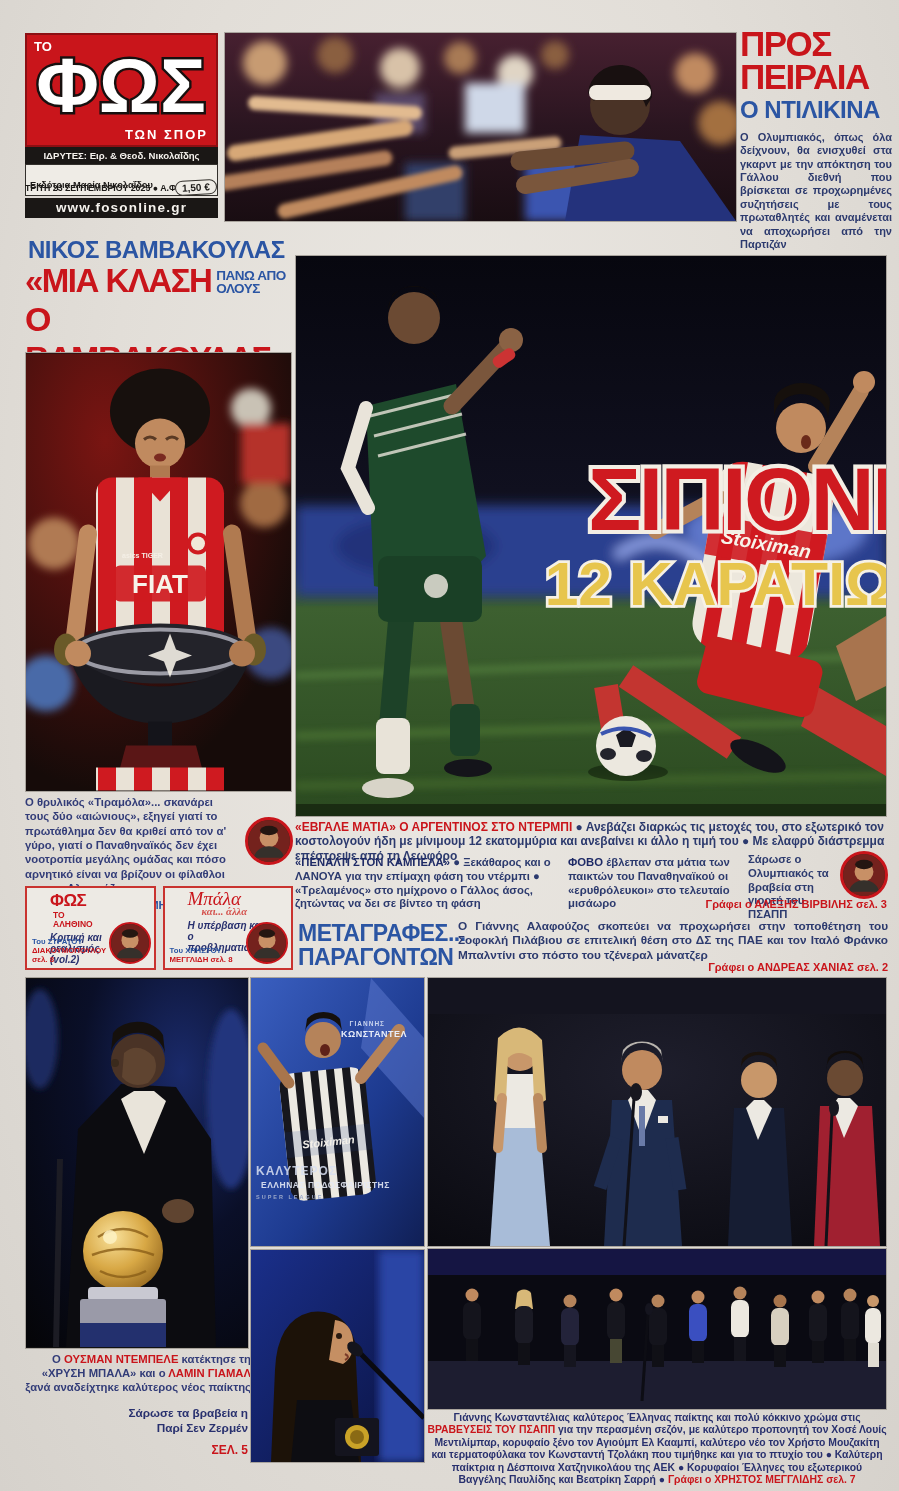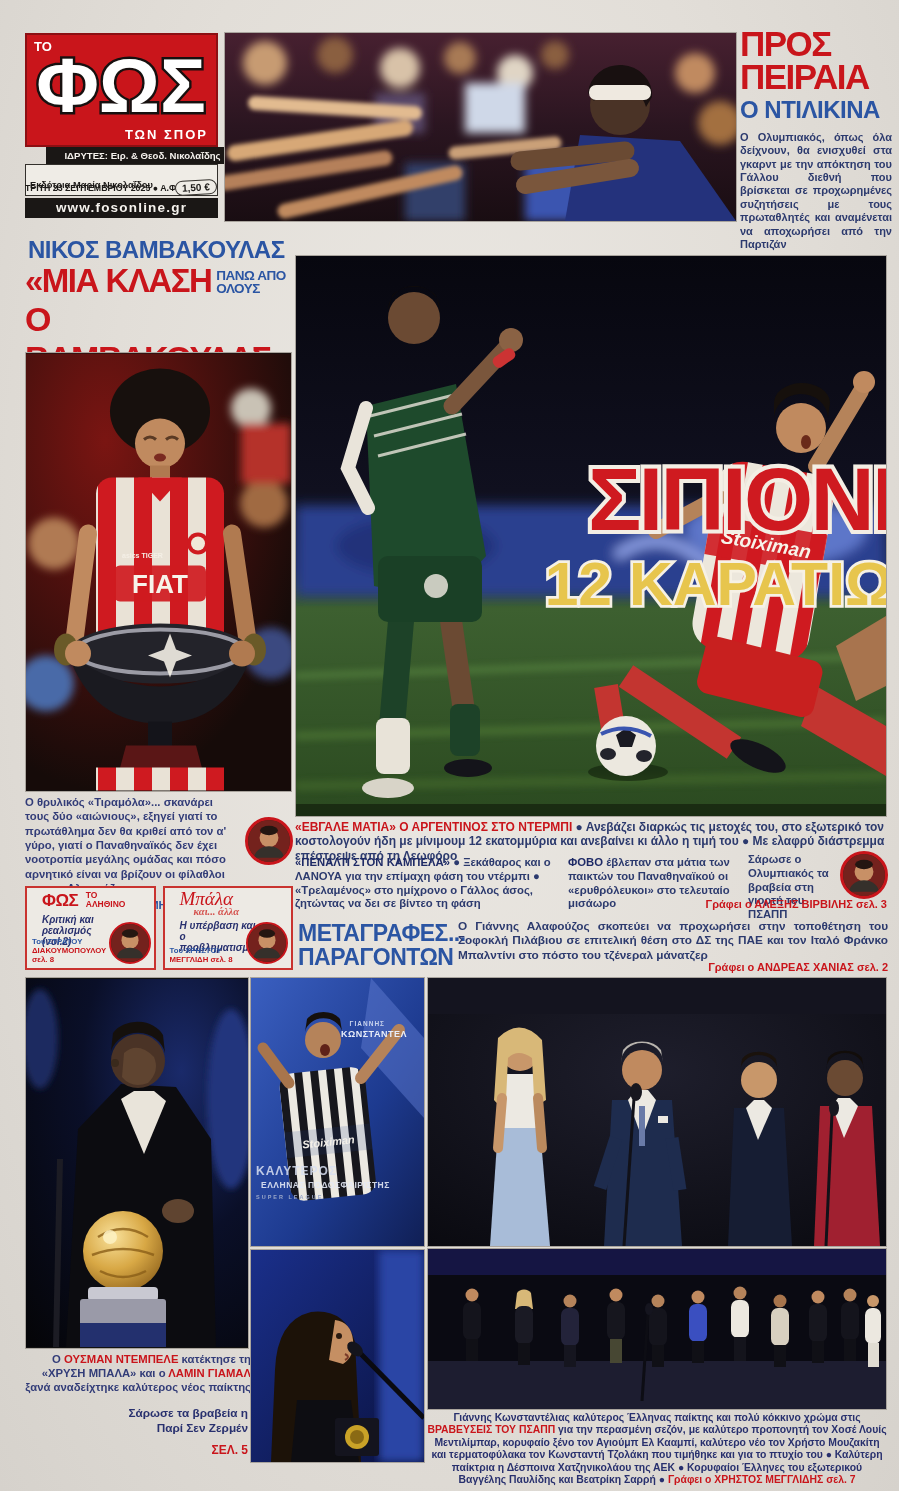--- a/index.html
+++ b/index.html
@@ -7,21 +7,21 @@
     background:radial-gradient(ellipse at 50% 38%,#ece9e4 0%,#e2deD8 55%,#d6d2cc 100%);
     font-family:"Liberation Sans",sans-serif;}
   .abs{position:absolute;}
   .photo{position:absolute;overflow:hidden;border:1px solid #a9a49d;background:#111;}
   .photo svg{display:block;width:100%;height:100%;}
   
   .logo-box{left:25px;top:33px;width:193px;height:114px;background:#c9151b;border:2px solid #8c0f13;box-sizing:border-box;}
   .logo-to{position:absolute;left:7px;top:4px;color:#fff;font-size:13px;font-weight:900;}
   .logo-svg{position:absolute;left:0;top:2px;width:100%;height:92px;}
   .logo-sub{position:absolute;right:8px;bottom:3px;color:#fff;font-size:13px;font-weight:900;letter-spacing:2px;}
-  .founders{left:25px;top:147px;width:193px;height:17px;background:#1a1715;color:#f4f1ec;font-size:9.6px;font-weight:900;text-align:center;line-height:17px;margin-left:21px;}
+  .founders{left:25px;top:147px;width:193px;height:17px;background:#1a1715;color:#f4f1ec;font-size:9.6px;font-weight:900;text-align:center;line-height:17px;}
   .publisher{left:25px;top:164px;width:193px;height:15px;background:#efece6;border:1px solid #33302c;box-sizing:border-box;font-size:9.3px;font-weight:900;color:#1c1a18;padding:15px 4px;}
   .dateline{left:25px;top:179px;width:193px;height:18px;font-size:8.8px;font-weight:900;color:#1c1a18;padding-top:4px;box-sizing:border-box;}
   .price{position:absolute;right:1px;top:1px;border:1px solid #33302c;border-radius:9px;background:#efece6;font-size:10px;font-weight:900;padding:1px 6px;transform:rotate(-3deg);}
   .website{left:25px;top:198px;width:193px;height:20px;background:#1a1715;color:#f4f1ec;font-size:13.5px;font-weight:900;text-align:center;line-height:20px;letter-spacing:1.2px;}
   
   .tr-story{left:740px;top:28px;width:152px;}
   .tr-h-red{color:#c9151b;font-size:35px;font-weight:900;line-height:.94;letter-spacing:-1.5px;}
   .tr-h-blue{color:#2b55a3;font-size:24px;font-weight:900;letter-spacing:-0.5px;margin-top:2px;}
   .tr-body{margin-top:7px;color:#2c3a6e;font-size:11px;font-weight:700;line-height:1.22;text-align:justify;}
   .tr-page{margin-top:9px;text-align:right;padding-right:14px;color:#c9151b;font-size:12.5px;font-weight:900;}
@@ -34,21 +34,21 @@
   .photo-trophy{left:25px;top:352px;width:265px;height:438px;}
   .ls-capblock{left:25px;top:795px;width:268px;color:#323c78;font-size:11.3px;font-weight:800;line-height:1.27;}
   .ls-avatar{float:right;margin:22px 0 2px 5px;}
   .avatar{width:48px;height:48px;border-radius:50%;border:3px solid #c9151b;overflow:hidden;background:#5f1b17;box-sizing:border-box;}
   .avatar svg{display:block;width:100%;height:100%;}
   .avatar.small{width:42px;height:42px;border-width:2.5px;}
   .ls-byline{margin-top:3px;text-align:center;font-size:11.3px;font-weight:900;}
   .c-red{color:#c9151b;} .c-blue{color:#2b55a3;}
   
   .boxes{left:25px;top:886px;width:268px;display:flex;gap:7px;}
-  .cbox{flex:1;border:2px solid #c9332f;background:#edeae4;height:84px;box-sizing:border-box;position:relative;padding:3px 15px;}
+  .cbox{flex:1;border:2px solid #c9332f;background:#edeae4;height:84px;box-sizing:border-box;position:relative;padding:3px 23px;}
   .cb-logo1{color:#c9151b;font-size:17px;font-weight:900;letter-spacing:-0.5px;display:inline-block;}
   .cb-logo-stack{display:inline-block;vertical-align:top;color:#c9151b;font-size:8.5px;font-weight:900;line-height:1;margin-left:3px;}
   .cb-logo-script{color:#c9151b;font-family:"Liberation Serif",serif;font-style:italic;font-weight:400;font-size:19px;line-height:.8;}
   .cb-logo-script2{color:#d4504c;font-family:"Liberation Serif",serif;font-style:italic;font-weight:700;font-size:10.5px;margin-left:14px;}
   .cb-title{color:#28306e;font-size:10px;font-weight:800;font-style:italic;line-height:1.1;margin-top:3px;width:78px;}
   .cb-author{position:absolute;left:5px;bottom:3px;width:80px;font-size:7.8px;font-weight:900;line-height:1.15;}
   .cb-avatar{position:absolute;right:3px;bottom:4px;}
   
   .photo-main{left:295px;top:255px;width:590px;height:560px;}
   .main-head-svg{position:absolute;left:150px;top:2px;width:438px;height:128px;}

